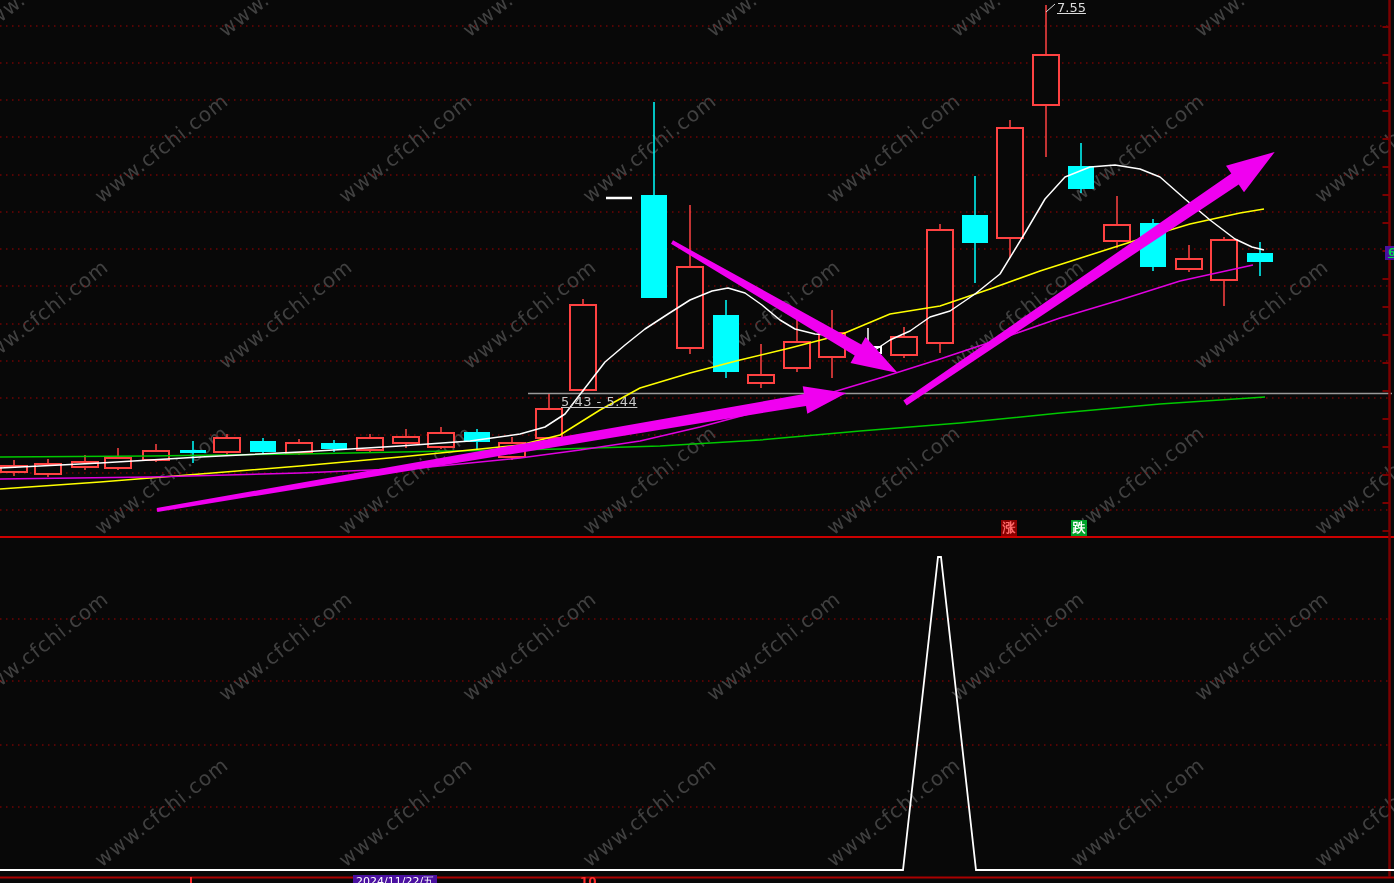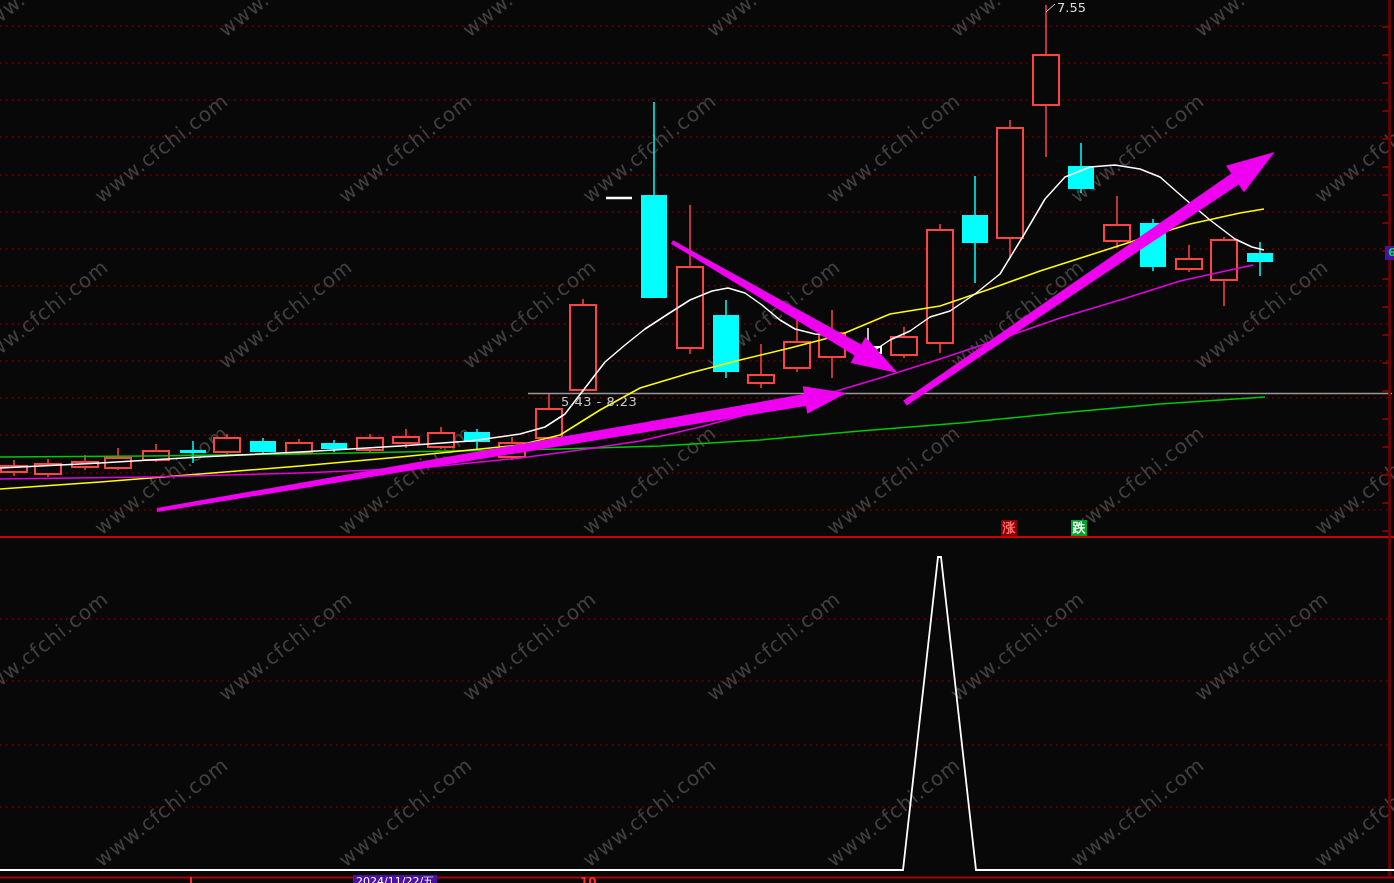--- a/index.html
+++ b/index.html
@@ -7,21 +7,21 @@
     position:relative;width:1394px;height:883px;overflow:hidden;
     background:#080808;font-family:"DejaVu Sans",sans-serif;
   }
   #wm-layer{position:absolute;left:0;top:0;width:100%;height:100%;pointer-events:none;}
   .wm{
     position:absolute;white-space:nowrap;color:rgba(150,150,150,0.40);
     font-size:20px;letter-spacing:1px;transform:rotate(-38deg);
     font-family:"DejaVu Sans",sans-serif;
   }
   #chart-canvas{position:absolute;left:0;top:0;}
-  .lbl{position:absolute;line-height:1.1;white-space:nowrap;}
+  .lbl{position:absolute;line-height:1.1;white-space:nowrap;text-decoration:underline;}
   .lbl-high{left:1057px;top:1px;color:#dcdcdc;font-size:13px;}
   .lbl-level{left:561px;top:395px;color:#c8c8c8;font-size:13px;letter-spacing:.5px;}
   .badge{
     position:absolute;font-size:13px;width:16px;height:16px;line-height:16px;
     text-align:center;font-weight:bold;
   }
   .badge-rise{left:1001px;top:520px;background:#8b0000;color:#ff6b6b;}
   .badge-fall{left:1071px;top:520px;background:#00a32a;color:#ffffff;}
   .lbl-date{
     left:353px;top:875px;background:#4a10a0;color:#ffffff;font-size:11px;
@@ -195,19 +195,19 @@
       <line x1="1382.5" y1="391" x2="1389.5" y2="391" stroke="#7a0000" stroke-width="2"></line>
       <line x1="1382.5" y1="419" x2="1389.5" y2="419" stroke="#7a0000" stroke-width="2"></line>
       <line x1="1382.5" y1="447" x2="1389.5" y2="447" stroke="#7a0000" stroke-width="2"></line>
       <line x1="1382.5" y1="475" x2="1389.5" y2="475" stroke="#7a0000" stroke-width="2"></line>
       <line x1="1382.5" y1="503" x2="1389.5" y2="503" stroke="#7a0000" stroke-width="2"></line>
       <line x1="1382.5" y1="531" x2="1389.5" y2="531" stroke="#7a0000" stroke-width="2"></line>
       <polyline points="0,870 903,870 938,557 941,557 976,870 1394,870" fill="none" stroke="#ffffff" stroke-width="1.8"></polyline>
     </svg>
 
   <div class="lbl lbl-high">7.55</div>
-  <div class="lbl lbl-level">5.43 - 8.23</div>
+  <div class="lbl lbl-level">5.43 - 5.44</div>
   <div class="badge badge-rise">涨</div>
   <div class="badge badge-fall">跌</div>
   <div class="lbl lbl-date">2024/11/22/五</div>
   <div class="lbl lbl-indval">10</div>
   <div class="lbl lbl-axis-price">6</div>
 </div>
 
 </body></html>

